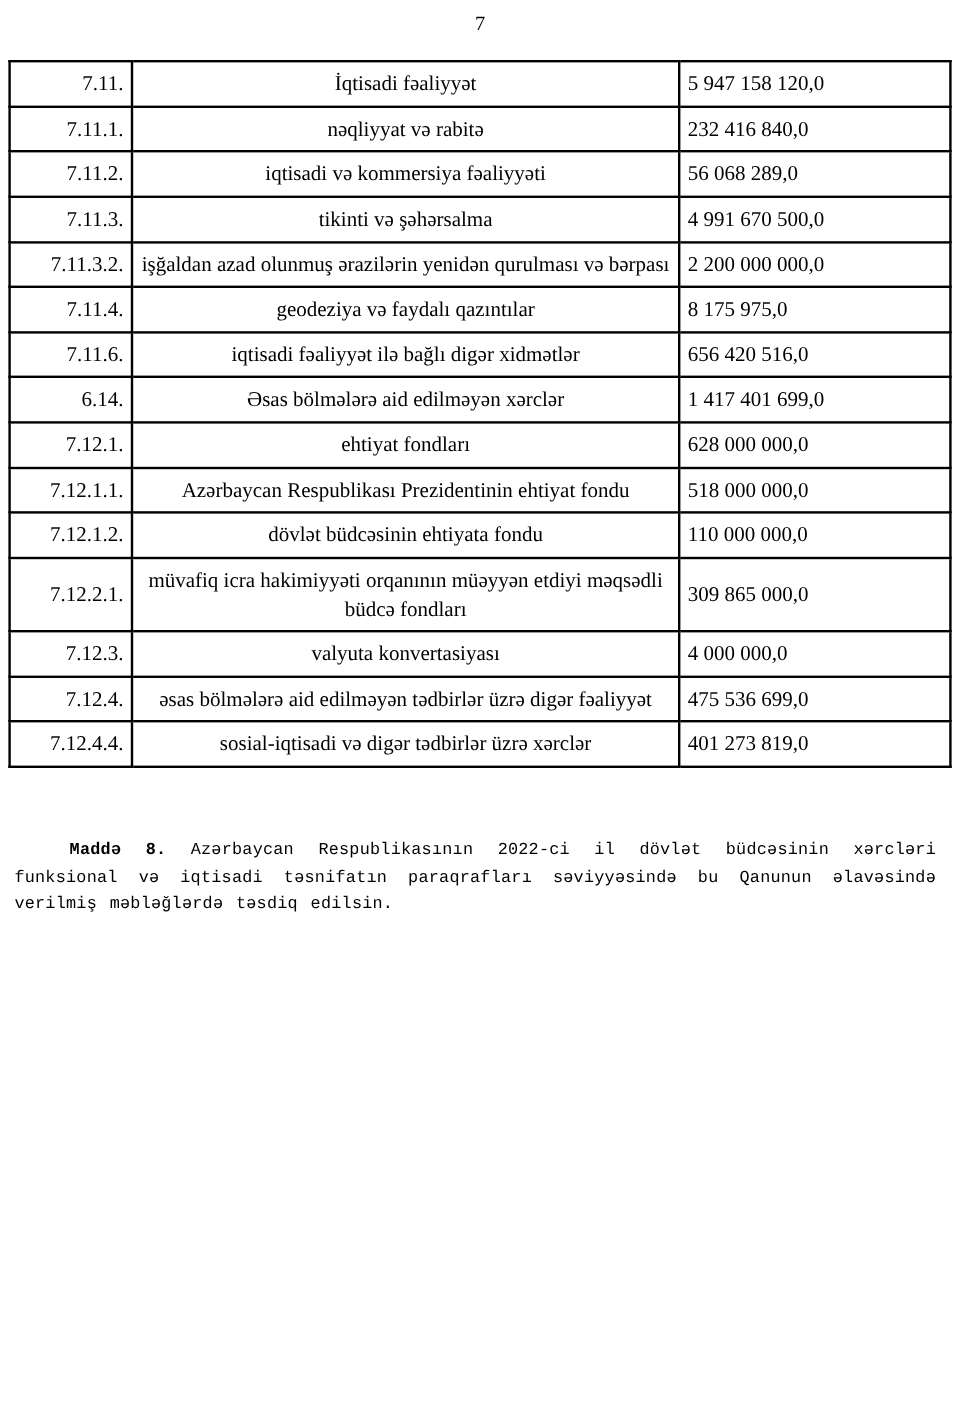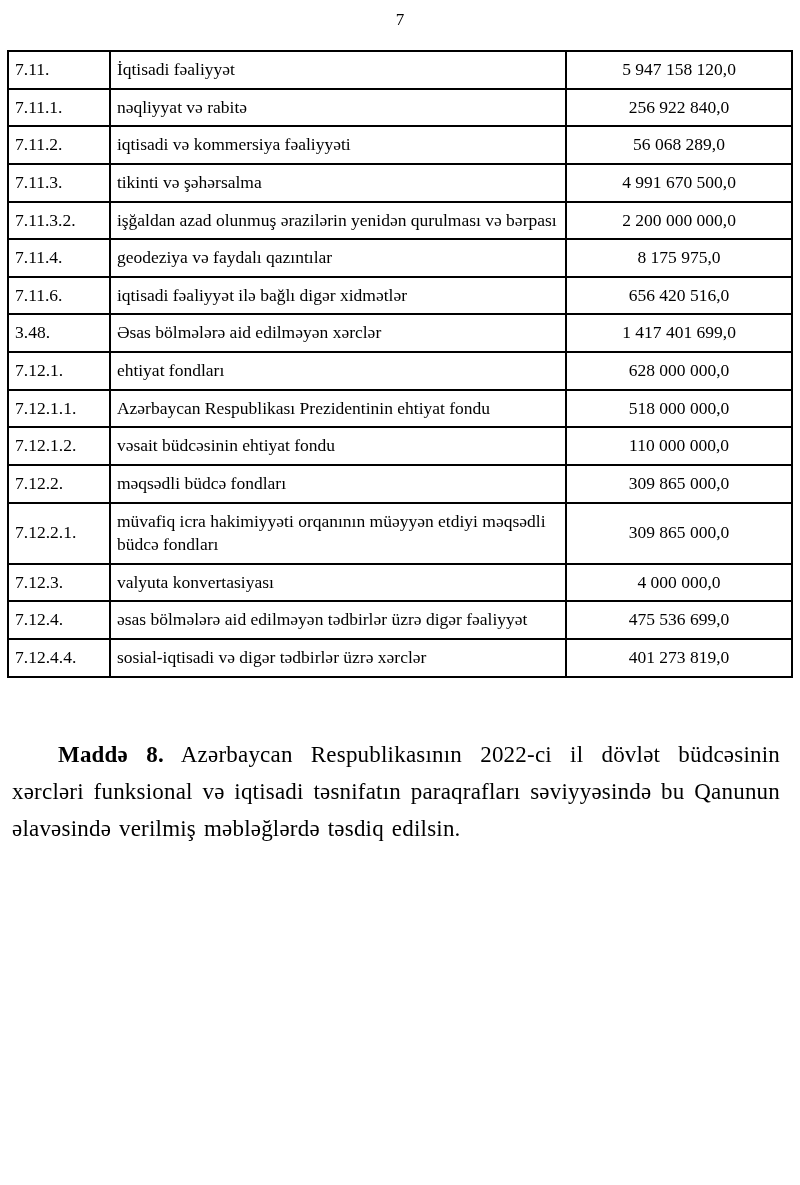--- a/index.html
+++ b/index.html
@@ -31,37 +31,36 @@
   }
   table.budget-table td {
     border: 2px solid #000;
     font-size: 17.5px;
     line-height: 1.35;
     padding: 6px 6px;
     vertical-align: middle;
   }
   td.code {
     width: 92px;
-    text-align: left;
+    text-align: right;
   }
   td.desc {
     width: 412px;
-    text-align: left;
+    text-align: center;
     padding-left: 10px;
     padding-right: 14px;
   }
   td.amount {
     width: 204px;
-    text-align: center;
     white-space: nowrap;
   }
   .article {
     margin: 58px 20px 0 12px;
-    font-family: Liberation Serif, serif;
-    font-size: 23px;
+    font-family: Liberation Mono, monospace;
+    font-size: 14px;
     line-height: 1.62;
     text-align: justify;
     text-indent: 46px;
     letter-spacing: 0.2px;
     word-spacing: 2px;
   }
   .article .article-label {
     font-weight: bold;
   }
 </style>
@@ -75,21 +74,21 @@
   <table class="budget-table">
     <tbody id="table-body">
         <tr>
           <td class="code">7.11.</td>
           <td class="desc">İqtisadi fəaliyyət</td>
           <td class="amount">5 947 158 120,0</td>
         </tr>
         <tr>
           <td class="code">7.11.1.</td>
           <td class="desc">nəqliyyat və rabitə</td>
-          <td class="amount">256 922 840,0</td>
+          <td class="amount">232 416 840,0</td>
         </tr>
         <tr>
           <td class="code">7.11.2.</td>
           <td class="desc">iqtisadi və kommersiya fəaliyyəti</td>
           <td class="amount">56 068 289,0</td>
         </tr>
         <tr>
           <td class="code">7.11.3.</td>
           <td class="desc">tikinti və şəhərsalma</td>
           <td class="amount">4 991 670 500,0</td>
@@ -103,43 +102,38 @@
           <td class="code">7.11.4.</td>
           <td class="desc">geodeziya və faydalı qazıntılar</td>
           <td class="amount">8 175 975,0</td>
         </tr>
         <tr>
           <td class="code">7.11.6.</td>
           <td class="desc">iqtisadi fəaliyyət ilə bağlı digər xidmətlər</td>
           <td class="amount">656 420 516,0</td>
         </tr>
         <tr>
-          <td class="code">3.48.</td>
+          <td class="code">6.14.</td>
           <td class="desc">Əsas bölmələrə aid edilməyən xərclər</td>
           <td class="amount">1 417 401 699,0</td>
         </tr>
         <tr>
           <td class="code">7.12.1.</td>
           <td class="desc">ehtiyat fondları</td>
           <td class="amount">628 000 000,0</td>
         </tr>
         <tr>
           <td class="code">7.12.1.1.</td>
           <td class="desc">Azərbaycan Respublikası Prezidentinin ehtiyat fondu</td>
           <td class="amount">518 000 000,0</td>
         </tr>
         <tr>
           <td class="code">7.12.1.2.</td>
-          <td class="desc">vəsait büdcəsinin ehtiyat fondu</td>
+          <td class="desc">dövlət büdcəsinin ehtiyata fondu</td>
           <td class="amount">110 000 000,0</td>
-        </tr>
-        <tr>
-          <td class="code">7.12.2.</td>
-          <td class="desc">məqsədli büdcə fondları</td>
-          <td class="amount">309 865 000,0</td>
         </tr>
         <tr>
           <td class="code">7.12.2.1.</td>
           <td class="desc">müvafiq icra hakimiyyəti orqanının müəyyən etdiyi məqsədli büdcə fondları</td>
           <td class="amount">309 865 000,0</td>
         </tr>
         <tr>
           <td class="code">7.12.3.</td>
           <td class="desc">valyuta konvertasiyası</td>
           <td class="amount">4 000 000,0</td>

